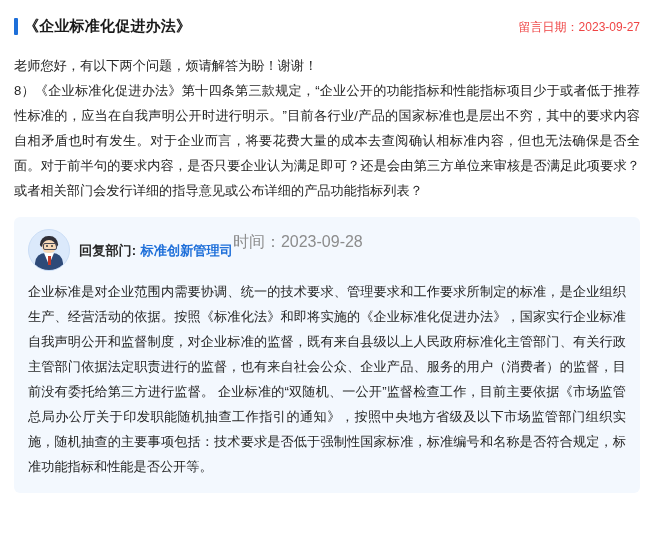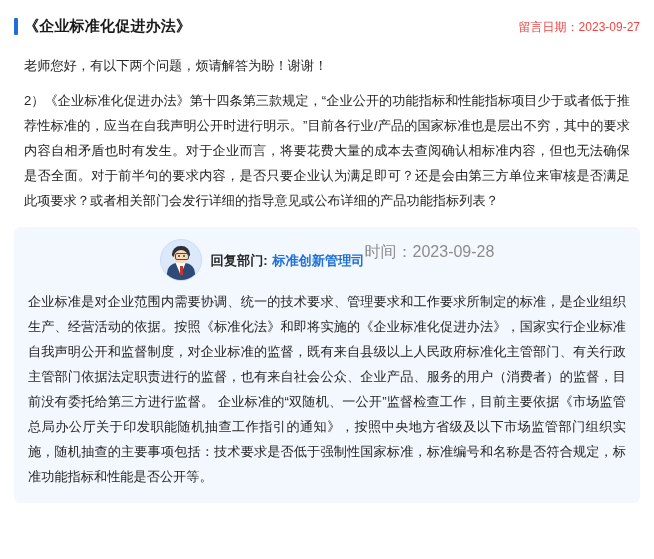--- a/index.html
+++ b/index.html
@@ -60,35 +60,35 @@
 
   
   .question {
     margin-top: 16px;
     font-size: 13.2px;
     line-height: 25px;
     color: #262626;
     text-align: justify;
   }
   .question p {
-    margin: 10px;
+    margin: 0;
   }
 
   
   .answer-card {
     margin-top: 14px;
     background: #f3f8fe;
     border-radius: 6px;
     padding: 12px 14px 14px 14px;
     box-sizing: border-box;
   }
   .answer-head {
     display: flex;
     align-items: flex-start;
-    justify-content: center;
+    justify-content: flex-start;
   }
   .dept-wrap {
     display: flex;
     align-items: center;
     gap: 9px;
   }
   .avatar {
     width: 40px;
     height: 40px;
     border-radius: 50%;
@@ -196,21 +196,21 @@
   <div class="header">
     <div class="title-wrap">
       <span class="title-bar"></span>
       <span class="title-text">《企业标准化促进办法》</span>
     </div>
     <div class="date-text">留言日期：2023-09-27</div>
   </div>
 
   <div class="question">
     <p>老师您好，有以下两个问题，烦请解答为盼！谢谢！</p>
-    <p>2）《企业标准化促进办法》第十四条第三款规定，“企业公开的功能指标和性能指标项目少于或者低于推荐性标准的，应当在自我声明公开时进行明示。”目前各行业/产品的国家标准也是层出不穷，其中的要求内容自相矛盾也时有发生。对于企业而言，将要花费大量的成本去查阅确认相标准内容，但也无法确保是否全面。对于前半句的要求内容，是否只要企业认为满足即可？还是会由第三方单位来审核是否满足此项要求？或者相关部门会发行详细的指导意见或公布详细的产品功能指标列表？</p>
+    <p>8）《企业标准化促进办法》第十四条第三款规定，“企业公开的功能指标和性能指标项目少于或者低于推荐性标准的，应当在自我声明公开时进行明示。”目前各行业/产品的国家标准也是层出不穷，其中的要求内容自相矛盾也时有发生。对于企业而言，将要花费大量的成本去查阅确认相标准内容，但也无法确保是否全面。对于前半句的要求内容，是否只要企业认为满足即可？还是会由第三方单位来审核是否满足此项要求？或者相关部门会发行详细的指导意见或公布详细的产品功能指标列表？</p>
   </div>
 
   <div class="answer-card">
     <div class="answer-head">
       <div class="dept-wrap">
         <div class="avatar">
           <span class="body"></span>
           <span class="shirt"></span>
           <span class="tie"></span>
           <span class="hair"></span>

